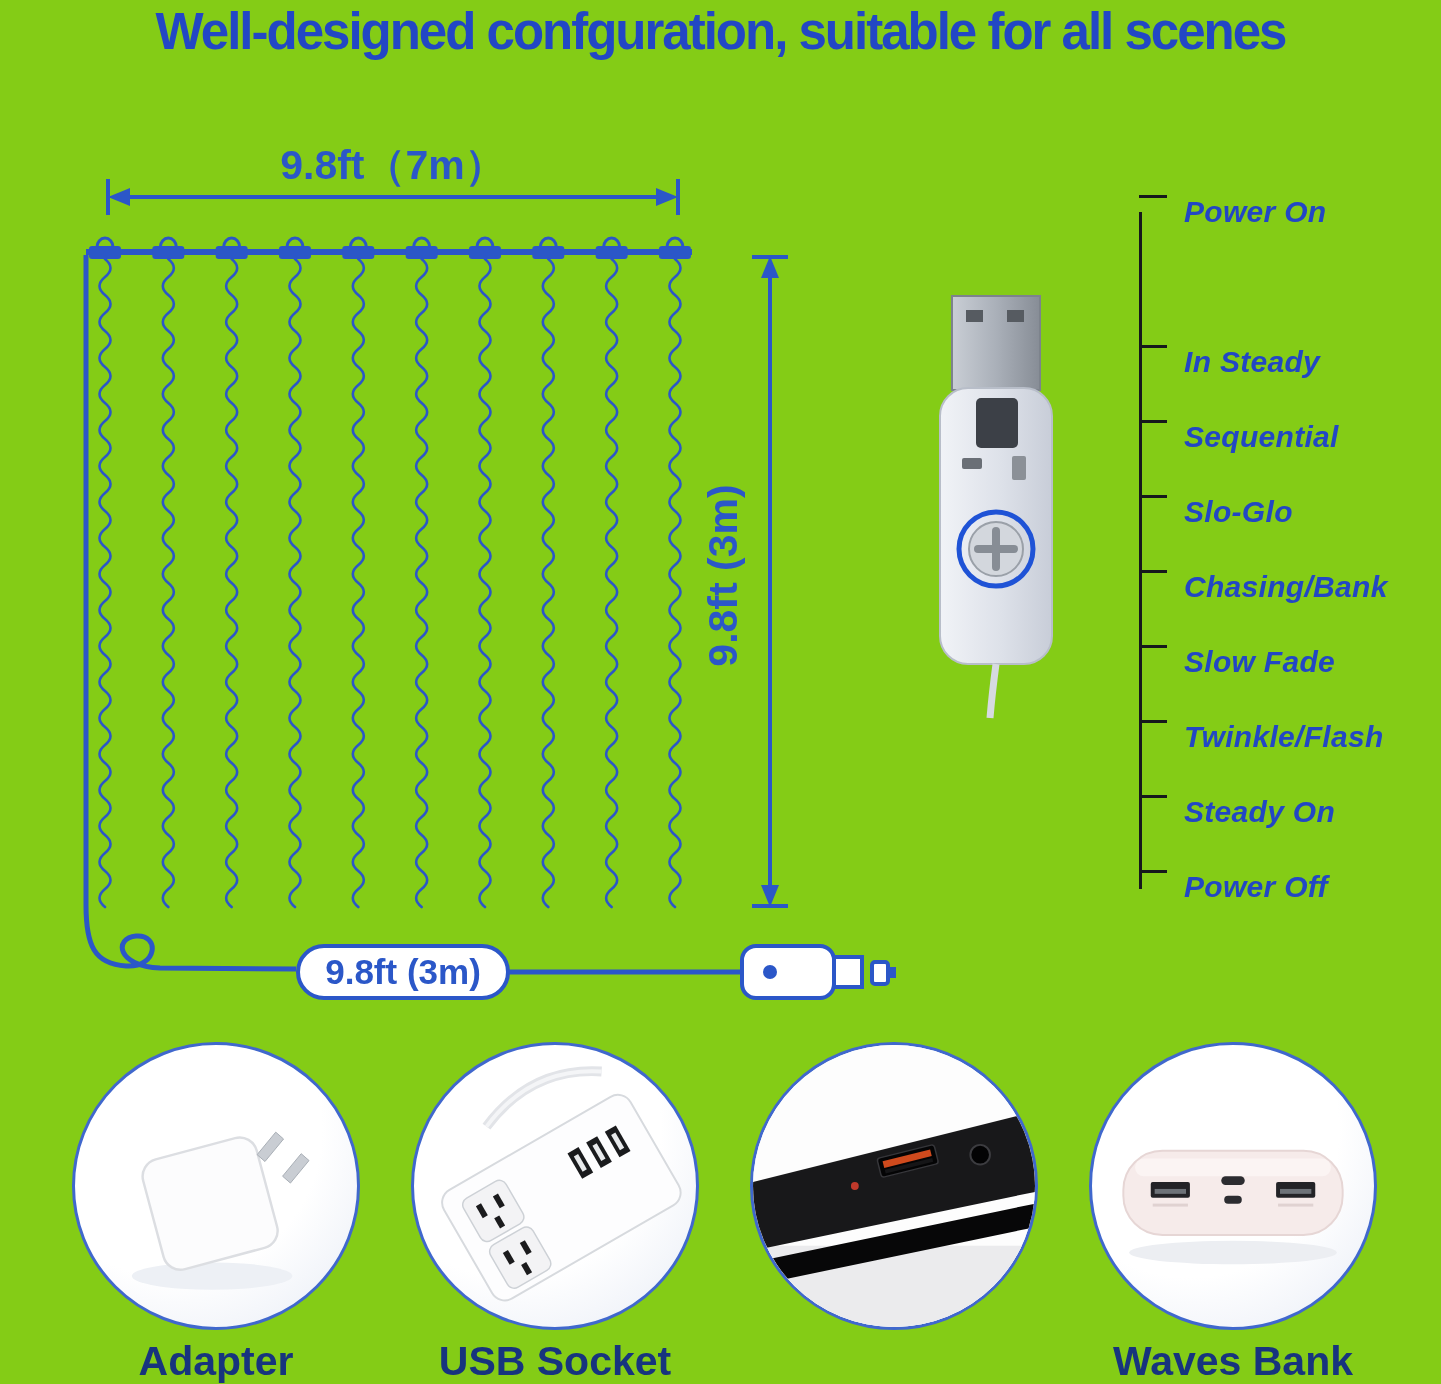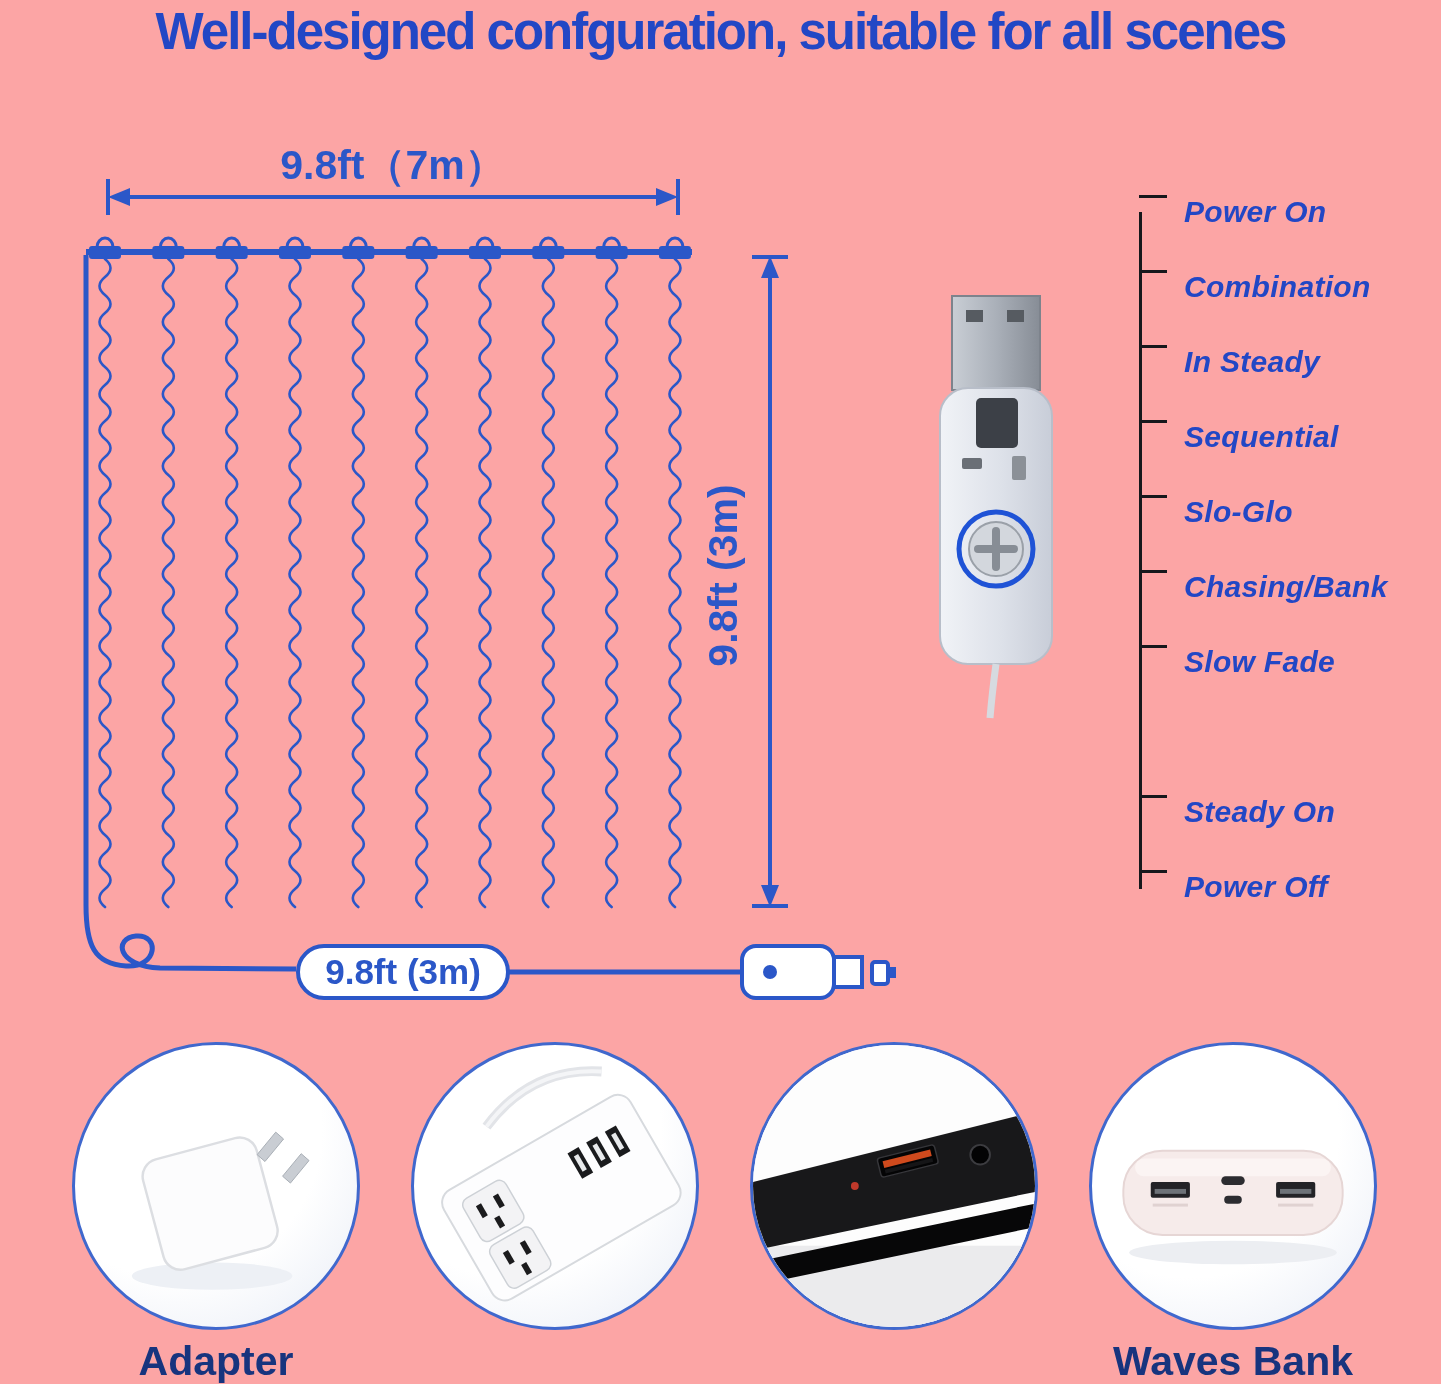--- a/index.html
+++ b/index.html
@@ -1,17 +1,17 @@
 <!DOCTYPE html>
 <html><head>
 <meta charset="utf-8">
 <style>
   *{margin:0;padding:0;box-sizing:border-box}
   html,body{width:1441px;height:1384px;background:#fff;font-family:"Liberation Sans",sans-serif}
-  .page{position:absolute;inset:0;width:1441px;height:1384px;background:#fca5a5;overflow:hidden}
+  .page{position:absolute;inset:0;width:1441px;height:1384px;background:#84cc16;overflow:hidden}
 
   .title{position:absolute;top:2px;left:0;width:100%;text-align:center;white-space:nowrap;
          font-size:51px;font-weight:800;letter-spacing:-2px;color:#2247c5}
 
   .diagram-svg{position:absolute;inset:0;z-index:1}
   .hook{fill:none;stroke:#2b57c8;stroke-width:3}
   .clip{fill:#2b57c8}
   .strand{fill:none;stroke:#2b57c8;stroke-width:2.6;stroke-linecap:round}
 
   .dim-label{position:absolute;z-index:2;color:#2b57c8;font-weight:700;text-align:center}
@@ -137,43 +137,43 @@
   <div class="dim-label dim-top">9.8ft（7m）</div>
   <div class="dim-label dim-side">9.8ft (3m)</div>
   <div class="dim-label dim-cable">9.8ft (3m)</div>
 
   <div class="modes">
     <div class="mode-line"></div>
     <div class="mode-item" style="top:195px">
       <span class="mode-tick"></span>
       <span class="mode-label">Power On</span>
       </div>
-    <div class="mode-item" style="top:270px">
-      <span class="mode-tick"></span>
-      <span class="mode-label">Combination</span>
-      </div>
     <div class="mode-item" style="top:345px">
       <span class="mode-tick"></span>
       <span class="mode-label">In Steady</span>
       </div>
     <div class="mode-item" style="top:420px">
       <span class="mode-tick"></span>
       <span class="mode-label">Sequential</span>
       </div>
     <div class="mode-item" style="top:495px">
       <span class="mode-tick"></span>
       <span class="mode-label">Slo-Glo</span>
       </div>
     <div class="mode-item" style="top:570px">
       <span class="mode-tick"></span>
       <span class="mode-label">Chasing/Bank</span>
       </div>
     <div class="mode-item" style="top:645px">
       <span class="mode-tick"></span>
       <span class="mode-label">Slow Fade</span>
+      </div>
+    <div class="mode-item" style="top:720px">
+      <span class="mode-tick"></span>
+      <span class="mode-label">Twinkle/Flash</span>
       </div>
     <div class="mode-item" style="top:795px">
       <span class="mode-tick"></span>
       <span class="mode-label">Steady On</span>
       </div>
     <div class="mode-item" style="top:870px">
       <span class="mode-tick"></span>
       <span class="mode-label">Power Off</span>
       </div>
   </div>
@@ -209,20 +209,21 @@
             <rect x="80" y="195" width="6" height="12" fill="#1b1b1d"></rect>
             <rect x="178" y="120" width="13" height="30" fill="#1a1b1d"></rect>
               <rect x="182" y="126" width="5" height="18" fill="#e8eaec"></rect>
             <rect x="200" y="120" width="13" height="30" fill="#1a1b1d"></rect>
               <rect x="204" y="126" width="5" height="18" fill="#e8eaec"></rect>
             <rect x="222" y="120" width="13" height="30" fill="#1a1b1d"></rect>
               <rect x="226" y="126" width="5" height="18" fill="#e8eaec"></rect>
           </g>
         </svg>
       </div>
+      <div class="power-label">USB Socket</div>
     </div>
 
     <div class="power-option">
       <div class="power-circle">
         <svg viewBox="0 0 288 288">
           <rect x="0" y="0" width="288" height="288" fill="#fdfdfd"></rect>
           <rect x="0" y="205" width="288" height="83" fill="#ebebed"></rect>
           <polygon points="0,140 288,68 288,150 0,210" fill="#18181a"></polygon>
           <polygon points="0,222 288,162 288,186 0,246" fill="#070708"></polygon>
           <g transform="rotate(-14 160 118)">

